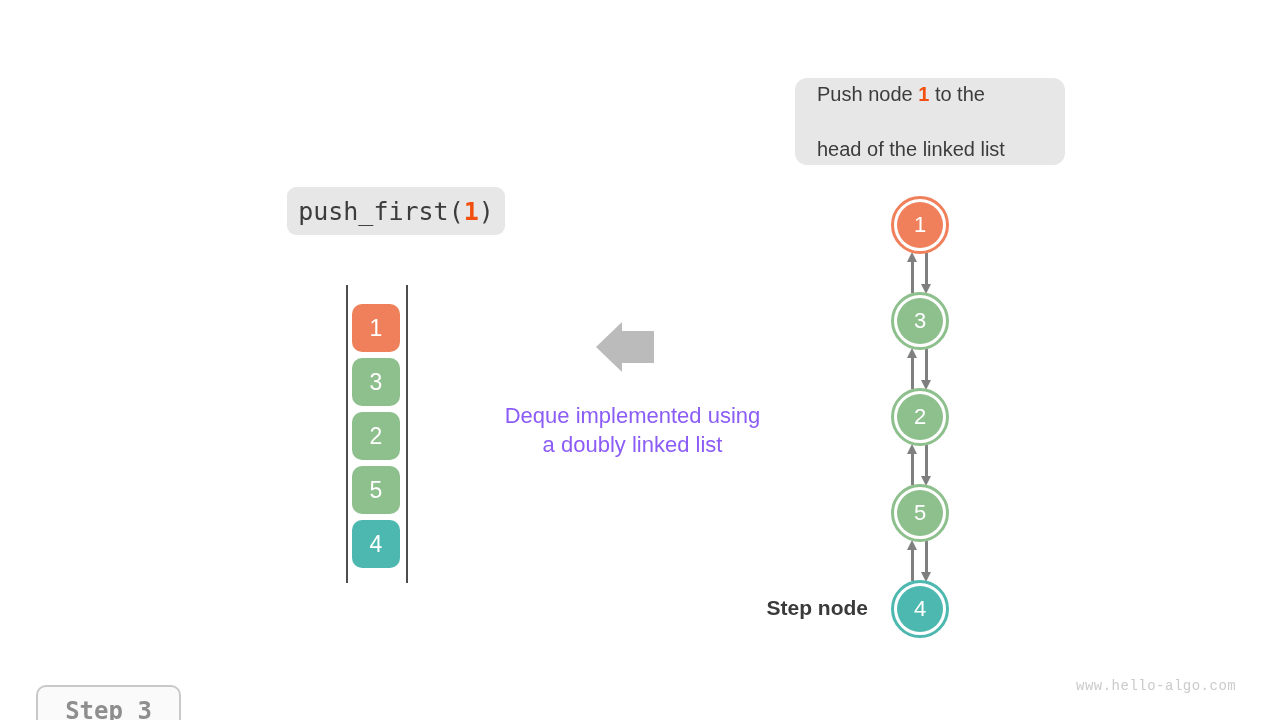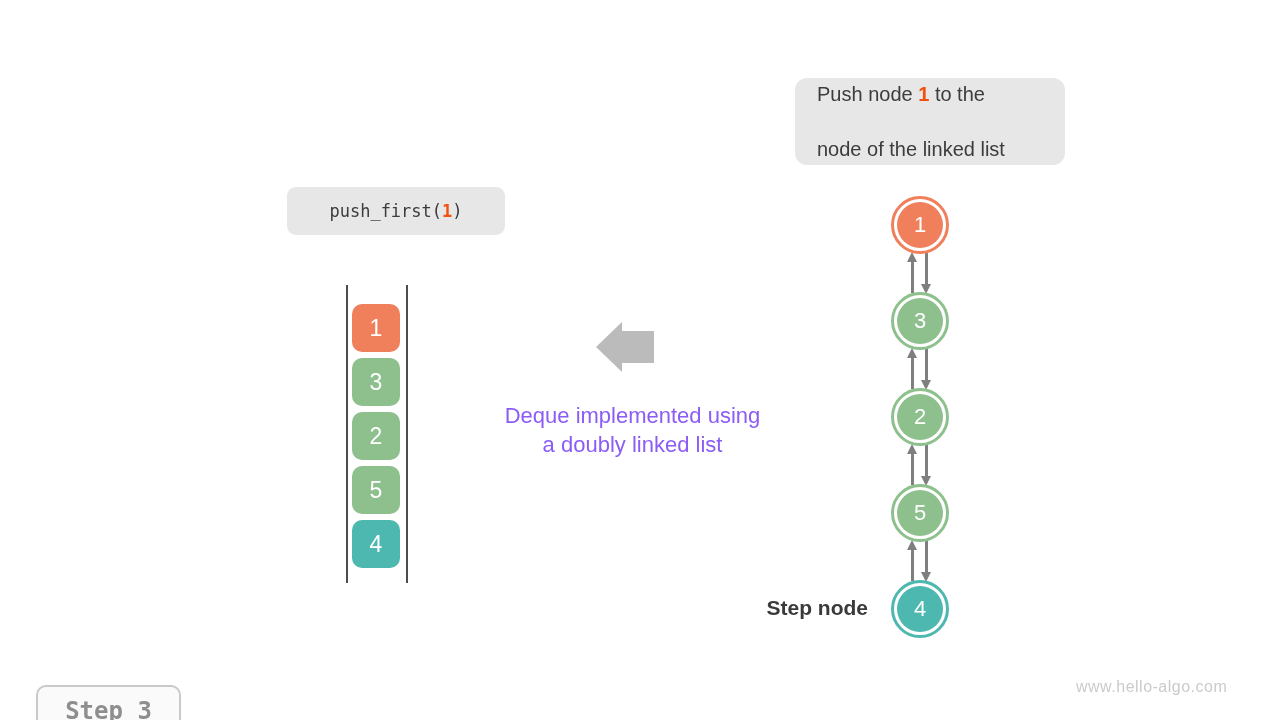--- a/index.html
+++ b/index.html
@@ -14,21 +14,21 @@
     display:flex;flex-direction:column;justify-content:center;
     padding-left:22px;box-sizing:border-box;
     font-size:20px;line-height:29px;color:#3C3C3C;gap:26px;
   }
   .hl{font-weight:bold;}
   
   .op-box{
     position:absolute;left:287px;top:187px;width:218px;height:48px;
     background:#E7E7E7;border-radius:9px;
     display:flex;align-items:center;justify-content:center;
-    font-family:"DejaVu Sans Mono",monospace;font-size:17px;color:#3C3C3C;
+    font-family:"DejaVu Sans Mono",monospace;font-size:25px;color:#3C3C3C;
   }
   .op-box .hl{font-weight:bold;}
   
   .rail{position:absolute;width:2px;height:298px;top:285px;background:#4D4D4D;}
   .rail.left{left:346px;}
   .rail.right{left:406px;}
   .cell{
     position:absolute;left:352px;width:48px;height:48px;border-radius:10px;
     display:flex;align-items:center;justify-content:center;
     color:#fff;font-size:23px;
@@ -80,31 +80,31 @@
   
   .step-box{
     position:absolute;left:36px;top:641px;width:145px;height:51px;box-sizing:border-box;
     background:#FAFAFA;border:2px solid #C9C9C9;border-radius:10px;
     display:flex;align-items:center;justify-content:center;
     font-family:"DejaVu Sans Mono",monospace;font-size:24px;font-weight:bold;color:#8E8E8E;margin-top:44px;
   }
   
   .watermark{
     position:absolute;left:1076px;top:678px;
-    font-family:Liberation Sans, sans-serif;font-size:16px;color:#CBCBCB;letter-spacing:0.5px;
+    font-family:Liberation Mono, monospace;font-size:14px;color:#CBCBCB;letter-spacing:0.5px;
   }
 </style>
 </head>
 <body>
 
 <div id="canvas">
 
   <div class="annotation-box">
     <div><span>Push node </span><span class="hl" style="color: rgb(242, 80, 15);">1</span><span> to the</span></div>
-    <div>node of the linked list</div>
+    <div>head of the linked list</div>
   </div>
 
   <div class="op-box">
       <span>push_first(</span>
       <span class="hl" style="color: rgb(242, 80, 15);">1</span>
       <span>)</span>
     </div>
 
   <div class="rail left"></div>
   <div class="rail right"></div>

